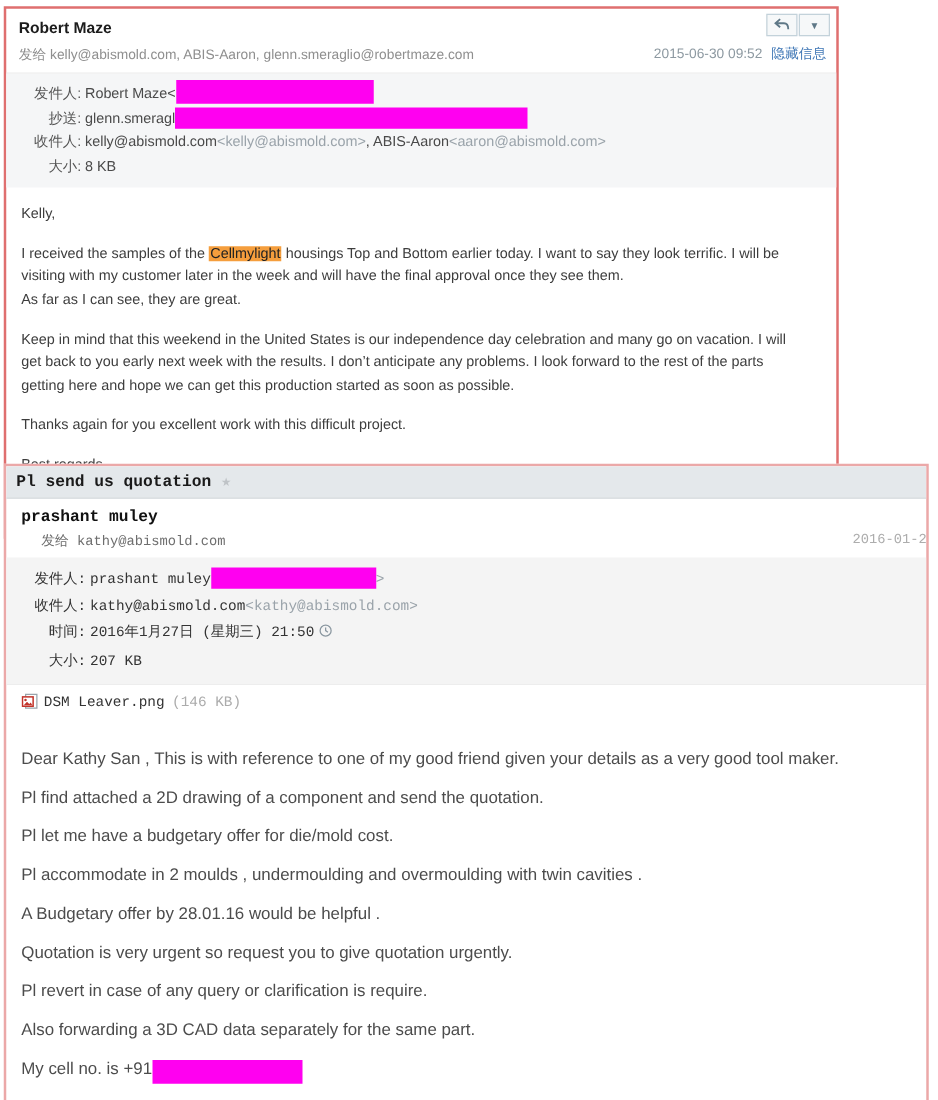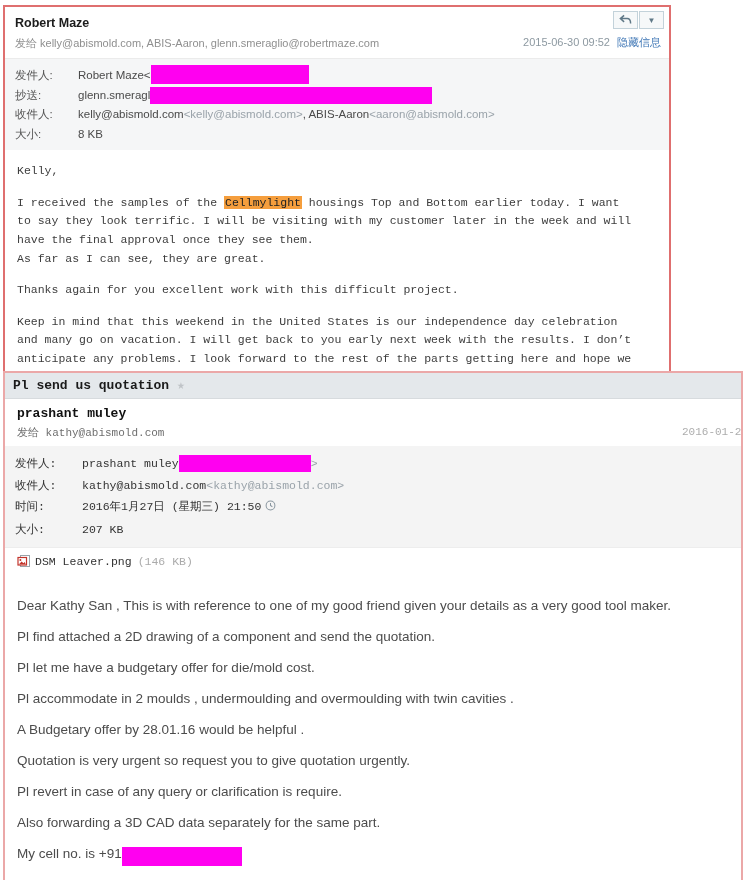--- a/index.html
+++ b/index.html
@@ -25,47 +25,47 @@
   .e1-toline{position:relative;padding:3px 10px 7px 10px;font-size:11px;color:#8f8f8f;}
   .e1-dateblock{position:absolute;right:8px;top:2px;font-size:11px;text-align:center;}
   .e1-date{color:#8d99a1;}
   .hide-link{color:var(--link-blue,#3E76B5);text-decoration:none;margin-left:4px;}
   .e1-divider{border-top:1px solid #ebebeb;margin:0;}
   .e1-panel{
     background:var(--panel-bg,#F5F6F7);padding:7px 10px 6px 10px;
     font-size:11.5px;color:#4a4a4a;line-height:19.5px;
   }
   .hrow{white-space:nowrap;}
-  .hlabel{display:inline-block;width:50px;text-align:left;margin-right:13px;color:#555;}
+  .hlabel{display:inline-block;width:50px;text-align:right;margin-right:3px;color:#555;}
   .gray{color:#9aa3aa;}
   .redact{display:inline-block;background:var(--redaction,#FF00F0);vertical-align:middle;}
   .r1{width:158px;height:19px;margin-top:-2px;}
   .r2{width:282px;height:17px;}
   .r3{width:132px;height:17px;}
   .r4{width:120px;height:19px;margin-bottom:-4px;}
   .clock{vertical-align:-1px;margin-left:4px;}
   .e1-body{padding:12px 12px 16px 12px;font-size:11.5px;color:#3d3d3d;line-height:1.62;}
-  .e1-body p{margin:0 17px 13px 0;font-family:Liberation Mono, monospace;}
+  .e1-body p{margin:0 17px 13px 0;}
   .e1-body p:last-child{margin-bottom:0;}
   .hl{background:var(--highlight-orange,#F59E3D);color:#222;padding:0 1px;}
   
   .email2{
     position:absolute;left:3px;top:371px;width:740px;
     border:2px solid var(--border-email2,#EBA8A8);
     background:#fff;box-sizing:border-box;overflow:hidden;
   }
   .mono{font-family:"Liberation Mono","DejaVu Sans Mono",monospace;}
   .e2-titlebar{
     background:var(--titlebar-bg,#E4E8EB);height:25px;line-height:25px;
     padding:0 8px;font-size:13px;font-weight:bold;color:#1a1a1a;
     border-bottom:1px solid #d7dbde;
   }
   .e2-star{color:#bfc3c7;font-size:13px;font-weight:normal;margin-left:8px;cursor:pointer;}
   .e2-sender{padding:7px 12px 0 12px;font-size:13px;font-weight:bold;color:#111;}
-  .e2-toline{position:relative;padding:4px 0 6px 12px;font-size:11px;color:#6e6e6e;}
+  .e2-toline{position:relative;padding:4px 0 6px 28px;font-size:11px;color:#6e6e6e;}
   .e2-date{position:absolute;right:-7px;top:5px;color:#adadad;font-size:11px;}
   .e2-panel{
     background:#F4F4F4;padding:7px 10px 7px 10px;
     font-size:11.5px;color:#333;line-height:21.5px;
   }
   .e2-panel .hlabel{width:54px;color:#333;}
   .e2-attach{padding:6px 12px 5px 12px;font-size:11.5px;color:#333;border-top:1px solid #ededed;}
   .attach-icon{vertical-align:-3px;margin-right:4px;}
   .attach-size{color:#ababab;margin-left:6px;}
   .e2-body{padding:8px 12px 10px 12px;font-size:13.5px;color:#4c4c4c;line-height:18px;}
@@ -110,22 +110,22 @@
     <div class="hrow">
       <span class="hlabel">收件人:</span><span>kelly@abismold.com</span><span class="gray">&lt;kelly@abismold.com&gt;</span><span>,  </span><span>ABIS-Aaron</span><span class="gray">&lt;aaron@abismold.com&gt;</span>
     </div>
     <div class="hrow">
       <span class="hlabel">大小:</span><span>8 KB</span>
     </div>
   </div>
   <div class="e1-body">
     <p>Kelly,</p>
     <p><span>I received the samples of the </span><span class="hl">Cellmylight</span><span> housings Top and Bottom earlier today. I want to say they look terrific. I will be visiting with my customer later in the week and will have the final approval once they see them.</span><br><span>As far as I can see, they are great.</span></p>
+    <p>Keep in mind that this weekend in the United States is our independence day celebration and many go on vacation.  I will get back to you early next week with the results. I don’t anticipate any problems. I look forward to the rest of the parts getting here and hope we can get this production started as soon as possible.</p>
     <p>Thanks again for you excellent work with this difficult project.</p>
-    <p>Keep in mind that this weekend in the United States is our independence day celebration and many go on vacation.  I will get back to you early next week with the results. I don’t anticipate any problems. I look forward to the rest of the parts getting here and hope we can get this production started as soon as possible.</p>
     <p>Best regards,</p>
     <p>Bob Maze</p>
   </div>
 </div>
 
 <div class="email2 mono">
   <div class="e2-titlebar">
     <span>Pl send us quotation</span><span class="e2-star">★</span>
   </div>
   <div class="e2-sender">prashant muley</div>

